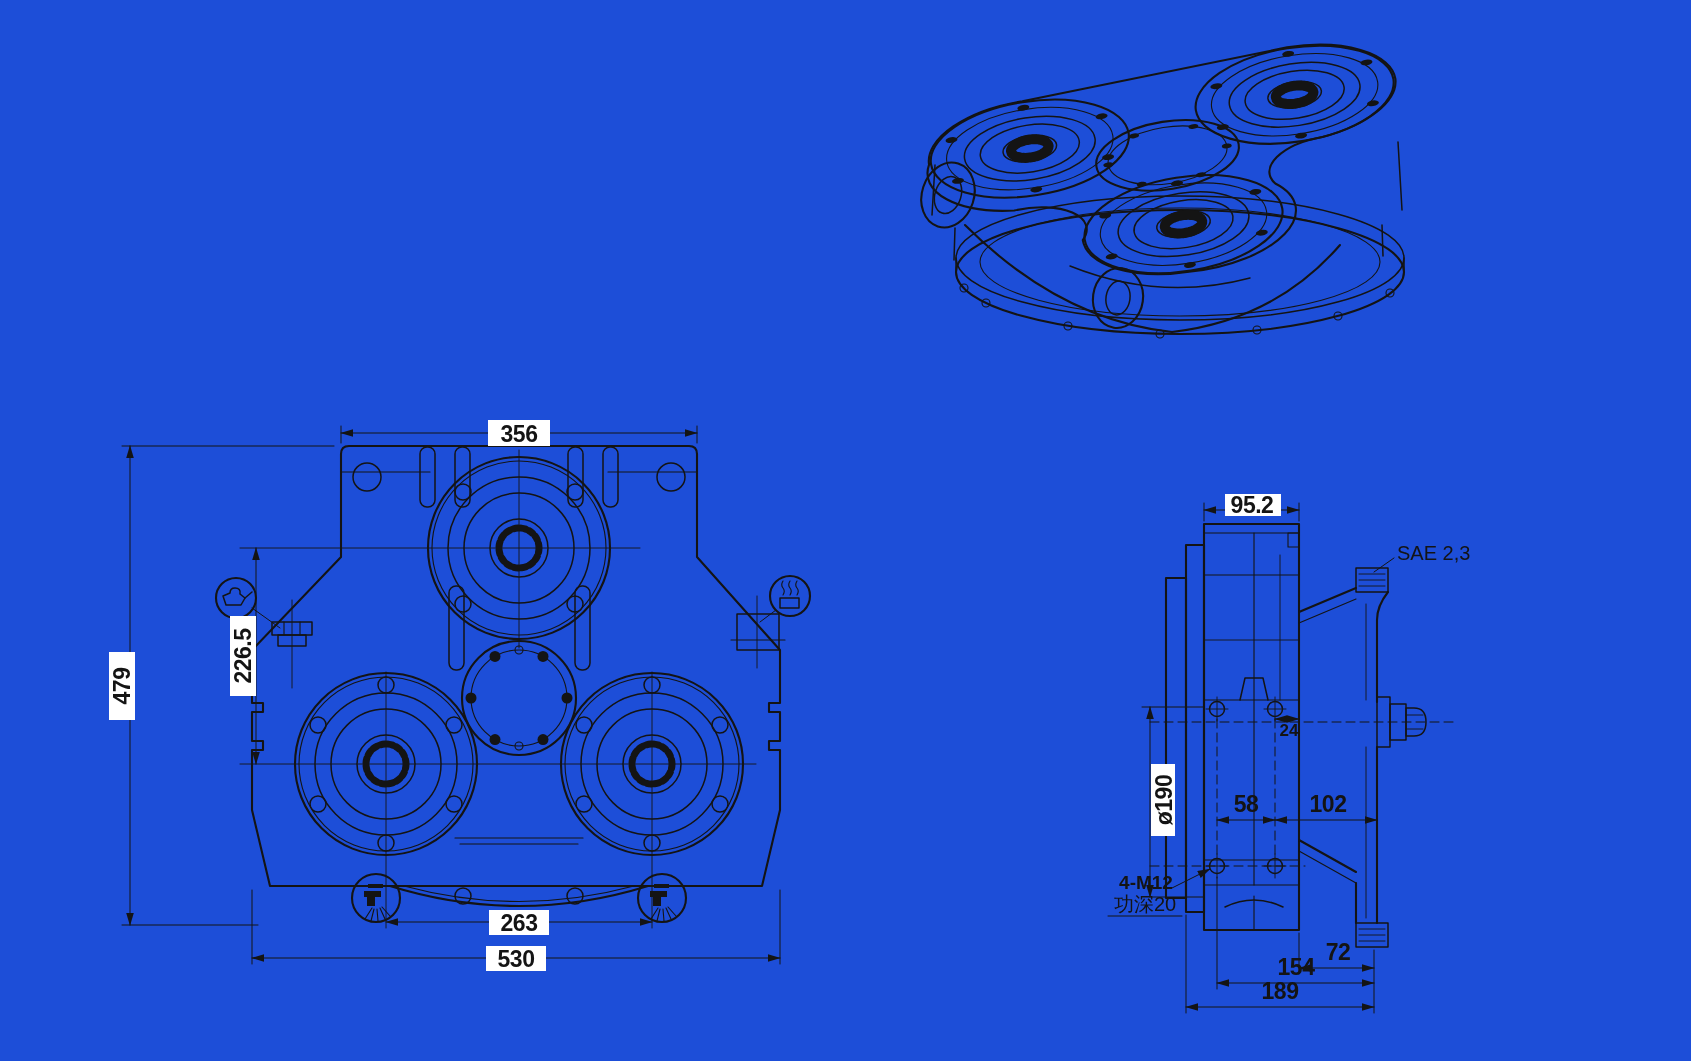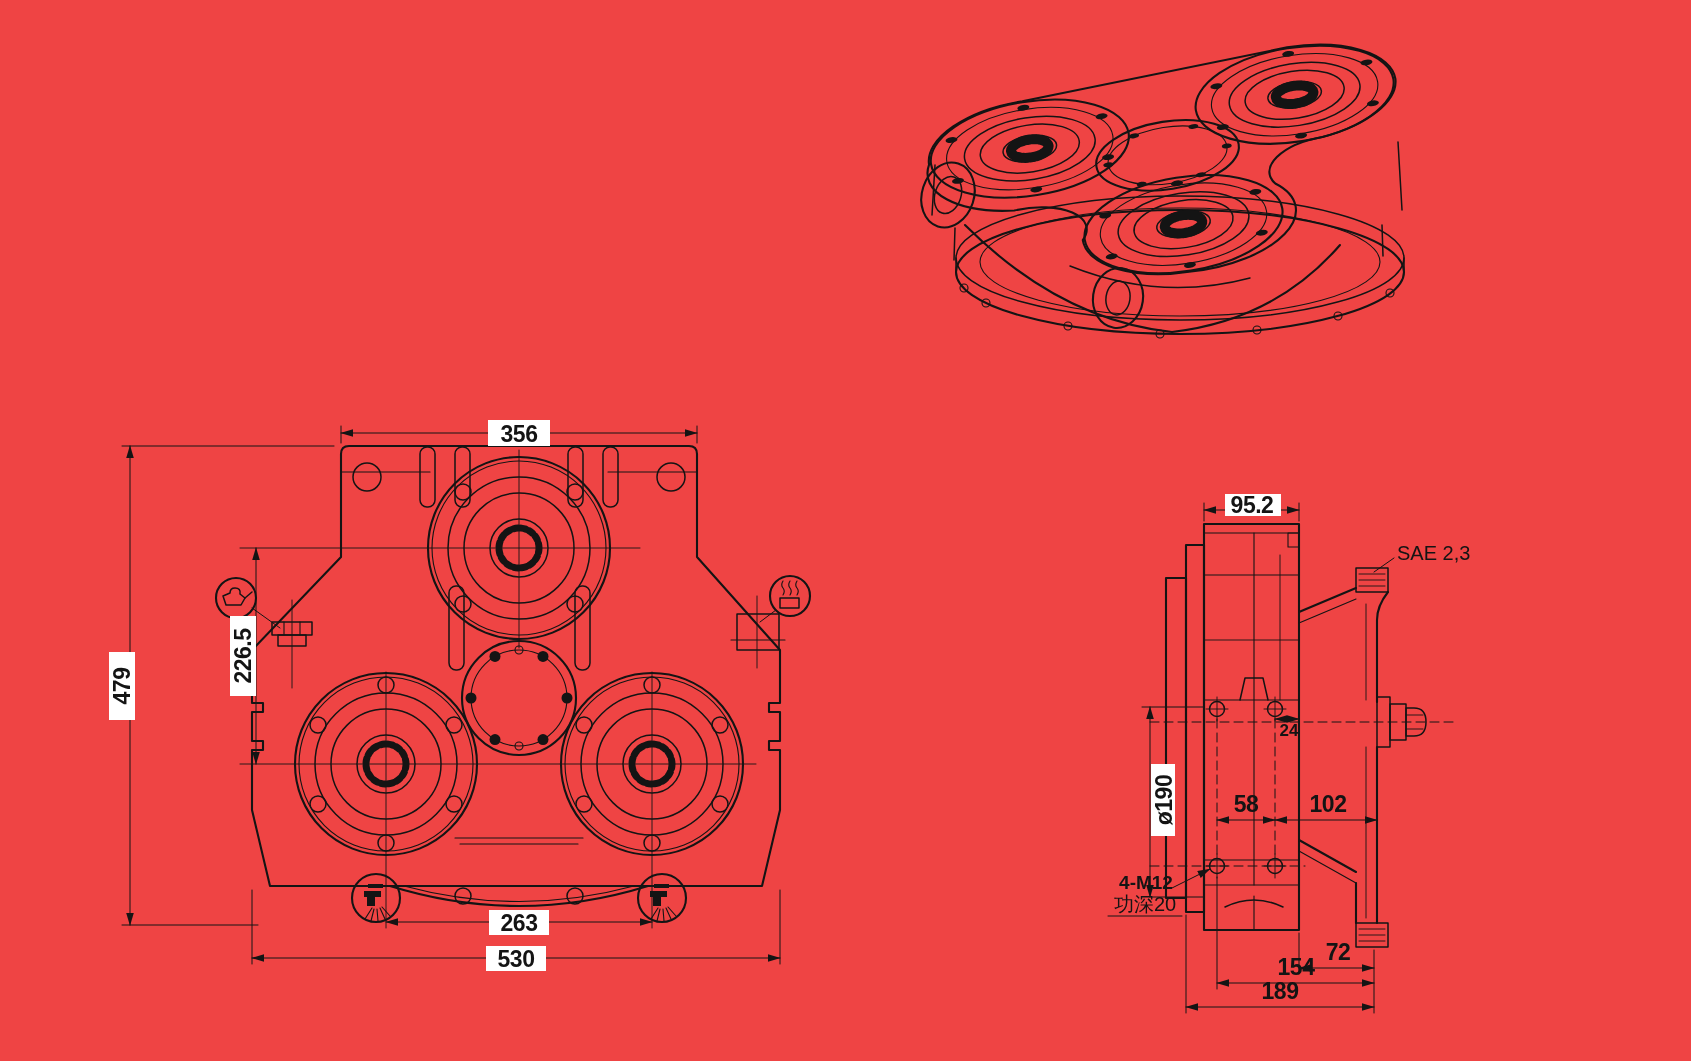--- a/index.html
+++ b/index.html
@@ -1,16 +1,16 @@
 <!DOCTYPE html>
 <html><head>
 <meta charset="utf-8">
 <style>
   html,body{margin:0;padding:0;background:#ffffff;}
-  .page{width:1691px;height:1061px;background:#ef4444;position:relative;overflow:hidden;}
+  .page{width:1691px;height:1061px;background:#1d4ed8;position:relative;overflow:hidden;}
   svg{display:block;}
   .ln{stroke:#141414;fill:none;stroke-linecap:round;stroke-linejoin:round;}
   .s2{stroke-width:2.1;}
   .s15{stroke-width:1.5;}
   .s1{stroke-width:1.1;}
   .thin{stroke-width:0.9;}
   .dim{stroke-width:1;}
   .dash{stroke-dasharray:9 5;stroke-width:1;}
   .fillb{fill:#141414;stroke:none;}
   .wbg{fill:#ffffff;stroke:none;}

